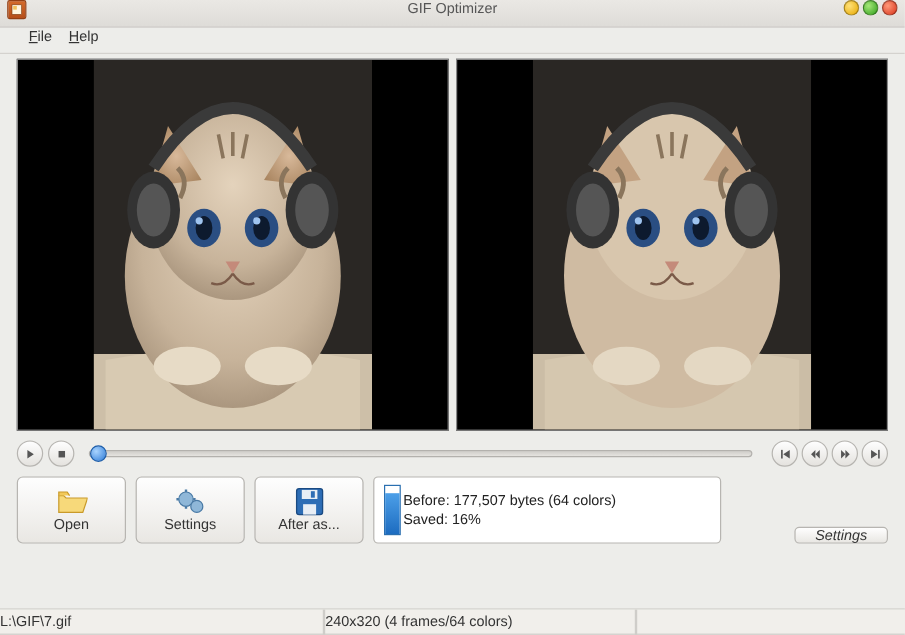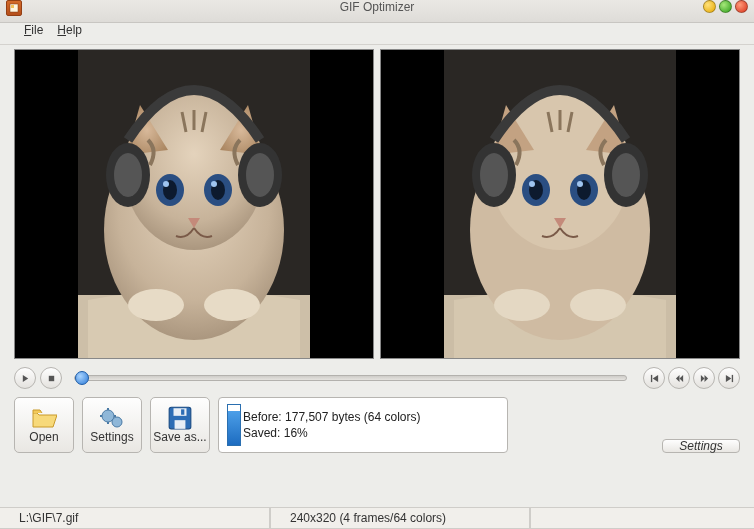--- a/index.html
+++ b/index.html
@@ -112,21 +112,21 @@
 }
 .nav-group { display: flex; gap: 3px; margin-left: 4px; }
 
 .action-row {
   display: flex;
   align-items: center;
   padding: 0 14px 8px 14px;
   gap: 8px;
 }
 .big-btn {
-  width: 60px;
+  width: 91px;
   height: 56px;
   background: linear-gradient(#fefefe, #e9e7e3);
   border: 1px solid #b7b5b1;
   border-radius: 5px;
   display: flex;
   flex-direction: column;
   align-items: center;
   justify-content: center;
   gap: 0;
   cursor: pointer;
@@ -175,21 +175,21 @@
   position: absolute;
   bottom: 0; left: 0; right: 0;
   display: flex;
   height: 22px;
   background: #ededea;
   border-top: 1px solid #cfcdc9;
 }
 .statusbar .cell {
   border: 1px solid #cfcdc9;
   border-top: none;
-  padding: 3px 19px;
+  padding: 3px 0;
   background: #f1efeb;
   color: #333;
 }
 .statusbar .cell.path { width: 270px; border-left: none; }
 .statusbar .cell.dims { width: 260px; }
 .statusbar .cell.rest { flex: 1; border-right: none; }
 </style>
 </head>
 <body>
 
@@ -361,21 +361,21 @@
   </div>
   <div class="big-btn">
     <div class="icon-slot">
       <svg viewBox="0 0 24 24">
           <rect x="2" y="2" width="20" height="20" rx="2" fill="#2d6db5" stroke="#1a4a82"></rect>
           <rect x="6" y="3" width="12" height="7" fill="#e8eef5"></rect>
           <rect x="7" y="14" width="10" height="8" fill="#e8eef5"></rect>
           <rect x="13" y="4" width="3" height="5" fill="#2d6db5"></rect>
         </svg>
     </div>
-    <span>Save as...</span>
+    <span>After as...</span>
   </div>
 
   <div class="info-panel">
     <div class="info-bar">
       <div class="info-bar-fill"></div>
     </div>
     <div class="info-text">
       <div>
         <span>Before:</span>
         <span>177,507 bytes (64 colors)</span>

